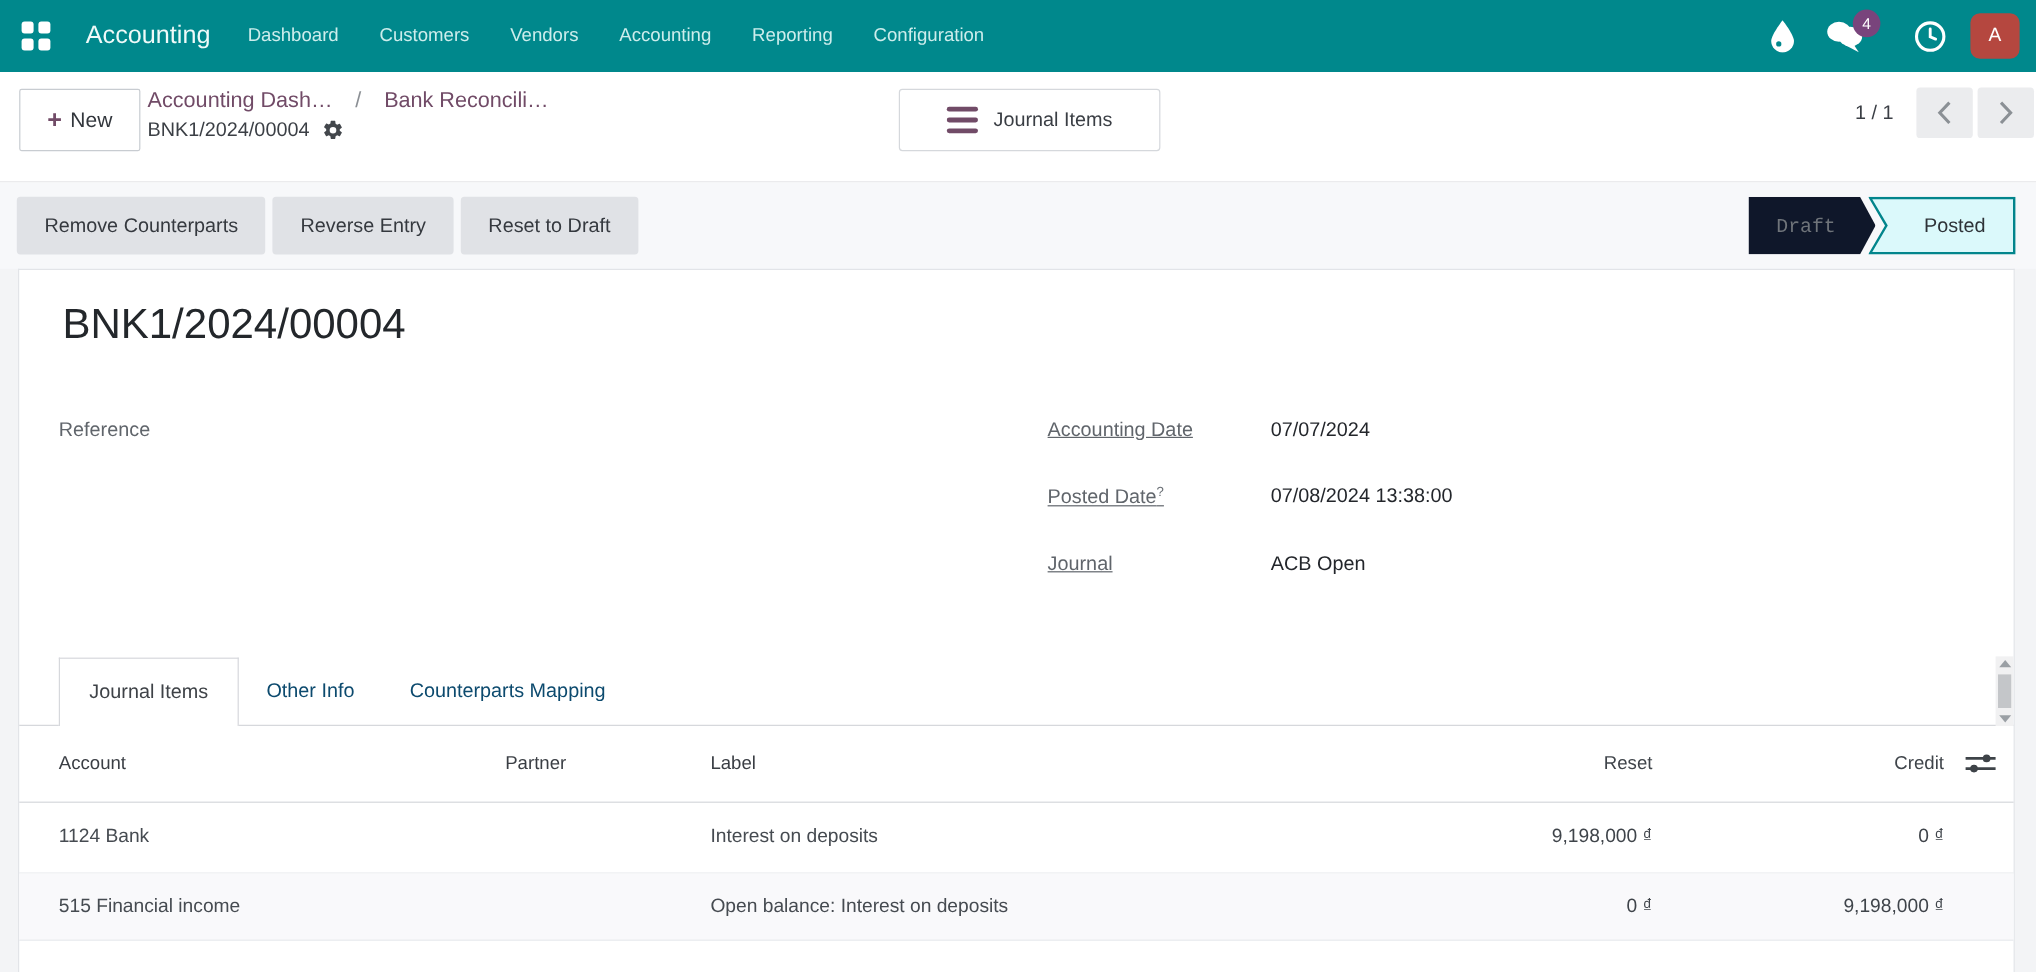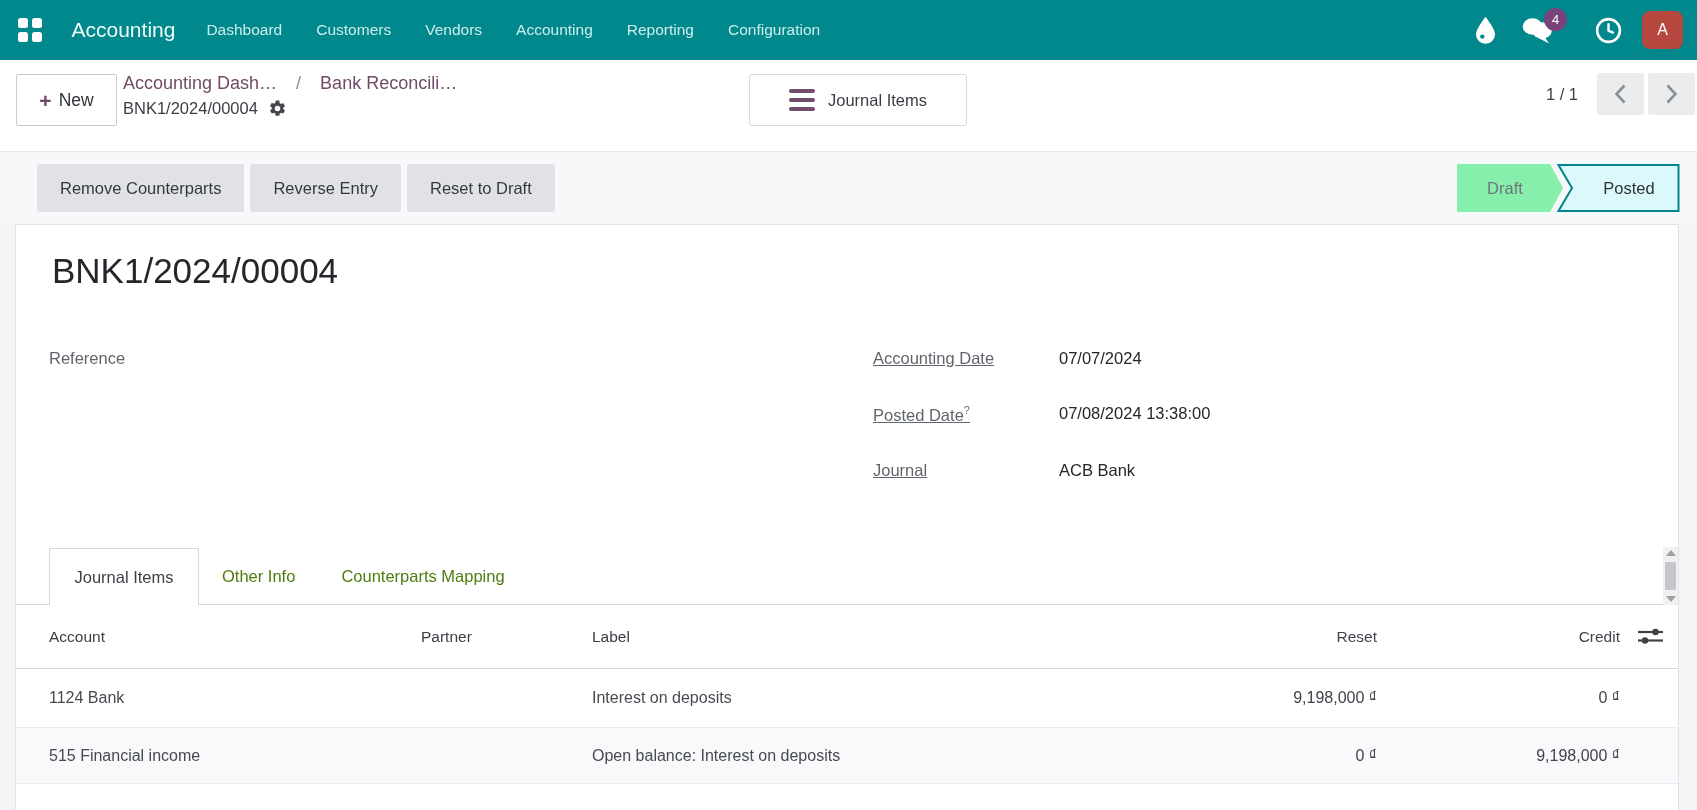--- a/index.html
+++ b/index.html
@@ -35,43 +35,43 @@
   .smart-btn{position:absolute;left:749px;top:14px;width:216px;height:50px;border:1px solid #D5D8DC;border-radius:3px;background:#fff;display:flex;align-items:center;justify-content:center;gap:13px;cursor:pointer;}
   .bars{display:flex;flex-direction:column;gap:4.5px;}
   .bars span{width:26px;height:4.5px;background:#714B67;border-radius:2px;}
   .smart-btn .lbl{font-size:16.5px;color:#3A3E44;}
   .pager{position:absolute;right:2px;top:13px;display:flex;align-items:center;}
   .pager-value{font-size:16.5px;color:#3B3F45;margin-right:15px;cursor:pointer;}
   .pager-btn{width:47px;height:42px;background:#EBECEE;border-radius:3px;display:flex;align-items:center;justify-content:center;cursor:pointer;margin-left:4px;}
 
   
   .action-strip{position:absolute;left:0;top:152px;width:100%;height:72px;background:#F7F8FA;box-sizing:border-box;}
-  .action-buttons{position:absolute;left:14px;top:12px;display:flex;gap:6px;margin-left:23px;}
+  .action-buttons{position:absolute;left:14px;top:12px;display:flex;gap:6px;}
   .abtn{height:48px;background:#E0E2E6;border:none;border-radius:3px;font-family:inherit;font-size:16.5px;color:#35393F;padding:0 23px;cursor:pointer;}
   .statusbar{position:absolute;right:17px;top:12px;height:48px;display:flex;align-items:stretch;}
-  .status-draft{width:106px;background:#86efac;color:#6F747A;font-size:16.5px;display:flex;align-items:center;justify-content:center;padding-right:10px;box-sizing:border-box;cursor:pointer;clip-path:polygon(0 0,calc(100% - 13px) 0,100% 50%,calc(100% - 13px) 100%,0 100%);}
+  .status-draft{width:106px;background:#0f172a;color:#6F747A;font-size:16.5px;display:flex;align-items:center;justify-content:center;padding-right:10px;box-sizing:border-box;cursor:pointer;clip-path:polygon(0 0,calc(100% - 13px) 0,100% 50%,calc(100% - 13px) 100%,0 100%);font-family:Liberation Mono, monospace;}
   .status-posted{position:relative;width:123px;margin-left:-6px;cursor:pointer;}
   .status-posted svg{position:absolute;left:0;top:0;}
   .status-posted .lbl{position:absolute;left:22px;top:0;width:100px;height:100%;display:flex;align-items:center;justify-content:center;font-size:16.5px;color:#2E3237;}
 
   
   .sheet{position:absolute;left:15px;top:224px;width:1664px;bottom:0;background:#fff;border:1px solid #E2E4E8;border-bottom:none;box-sizing:border-box;}
   .sheet-title{position:absolute;left:36px;top:26px;font-size:35px;font-weight:500;color:#23272B;cursor:text;}
   .field-left-label{position:absolute;left:33px;top:124px;font-size:16.5px;color:#60656B;}
   .fields-right{position:absolute;left:857px;top:124px;}
   .frow{display:flex;margin-bottom:36px;}
   .frow .flabel{width:186px;font-size:16.5px;color:#60656B;text-decoration:underline;}
   .frow .flabel sup{font-size:11px;color:#6A6F75;}
   .frow .fvalue{font-size:16.5px;color:#23262B;cursor:text;}
 
   
   .tabstrip{position:absolute;left:0;right:0;top:323px;height:57px;display:flex;align-items:stretch;padding-left:33px;box-shadow:inset 0 -1px 0 #D6D8DC;}
   .tab{display:flex;align-items:center;justify-content:center;font-size:16.5px;cursor:pointer;}
   .tab-active{width:150px;background:#fff;border:1px solid #D6D8DC;border-bottom:none;color:#3E4247;box-sizing:border-box;}
-  .tab-plain{color:#4d7c0f;padding:0 23px;}
+  .tab-plain{color:#0c4a6e;padding:0 23px;}
 
   
   .jtable{position:absolute;left:0;right:0;top:380px;}
   .trow{display:grid;grid-template-columns:372px 171px 1fr 190px 243px 44px;padding:0 14px 0 33px;align-items:center;box-sizing:border-box;}
   .thead{height:64px;border-bottom:1px solid #D5D7DB;font-size:15.5px;font-weight:500;color:#3A3E44;}
   .tbody-row{height:59px;border-bottom:1px solid #E9EBEE;font-size:16px;color:#464B51;cursor:pointer;}
   .tbody-row.striped{height:56px;background:#F9F9FB;}
   .num{text-align:right;color:#3F444A;}
   .cicon{display:flex;justify-content:flex-end;align-items:center;cursor:pointer;}
 
@@ -196,21 +196,21 @@
       <div class="frow">
         <div class="flabel">Accounting Date</div>
         <div class="fvalue">07/07/2024</div>
       </div>
       <div class="frow">
         <div class="flabel"><span>Posted Date</span><sup>?</sup></div>
         <div class="fvalue">07/08/2024 13:38:00</div>
       </div>
       <div class="frow">
         <div class="flabel">Journal</div>
-        <div class="fvalue">ACB Bank</div>
+        <div class="fvalue">ACB Open</div>
       </div>
     </div>
 
     <div class="tabstrip">
       <div class="tab tab-active">Journal Items</div>
       <div class="tab tab-plain">Other Info</div>
       <div class="tab tab-plain">Counterparts Mapping</div>
     </div>
 
     <div class="jtable">

